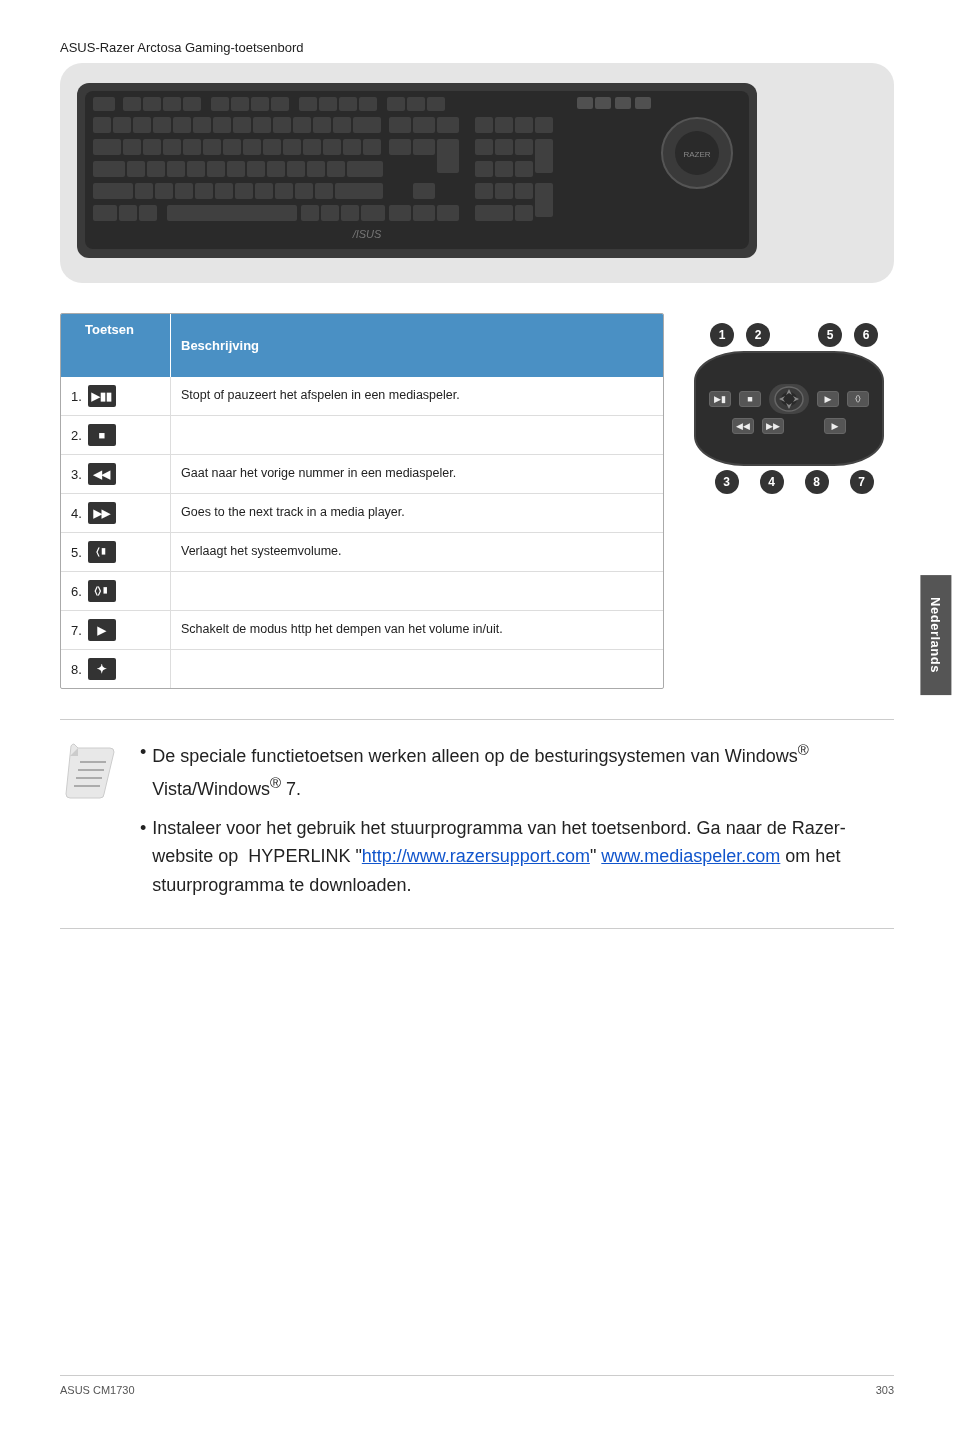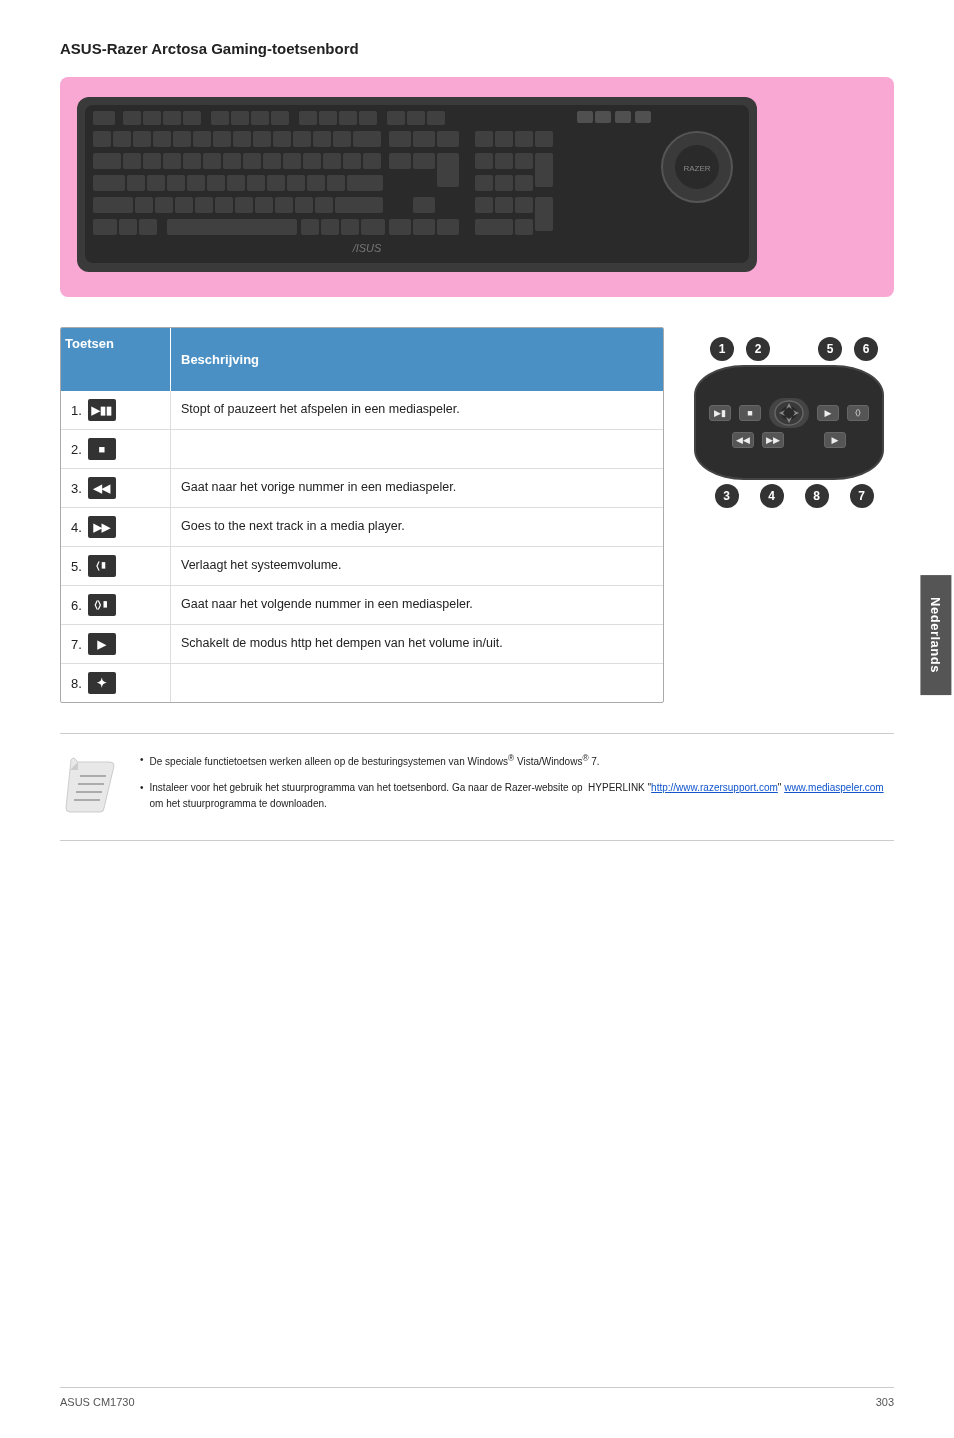--- a/index.html
+++ b/index.html
@@ -15,30 +15,30 @@
 
     .page {
       width: 954px;
       min-height: 1438px;
       padding: 40px 60px 40px 60px;
       position: relative;
     }
 
     
     .page-title {
-      font-weight: bold;
-      font-size: 15px;
-      margin-bottom: 20px;
+      font-weight: normal;
+      font-size: 13px;
+      margin-bottom: 8px;
     }
 
     
     .keyboard-area {
       width: 100%;
-      background: #f9a8d4;
-      border-radius: 8px;
+      background: #e5e5e5;
+      border-radius: 22px;
       height: 220px;
       margin-bottom: 30px;
       display: flex;
       align-items: center;
       justify-content: center;
       position: relative;
       overflow: hidden;
     }
 
     
@@ -59,21 +59,21 @@
     .table-header {
       display: flex;
       background: #4a90c4;
       color: #fff;
       font-weight: bold;
       font-size: 13px;
     }
 
     .table-header .col-key {
       width: 110px;
-      padding: 8px 4px;
+      padding: 8px 24px;
       border-right: 1px solid #fff;
     }
 
     .table-header .col-desc {
       flex: 1;
       padding: 24px 10px;
     }
 
     .table-row-item {
       display: flex;
@@ -141,21 +141,21 @@
       width: 60px;
       flex-shrink: 0;
       display: flex;
       align-items: flex-start;
       justify-content: center;
       padding-top: 4px;
     }
 
     .notes-content {
       flex: 1;
-      font-size: 10px;
+      font-size: 18px;
       line-height: 1.6;
     }
 
     .notes-content p {
       margin-bottom: 10px;
       display: flex;
       gap: 6px;
     }
 
     .notes-content p::before {
@@ -164,21 +164,21 @@
     }
 
     .hyperlink {
       color: #1155cc;
       text-decoration: underline;
     }
 
     
     .page-footer {
       position: absolute;
-      bottom: 30px;
+      bottom: 42px;
       left: 60px;
       right: 60px;
       display: flex;
       justify-content: space-between;
       font-size: 11px;
       color: #555;
       border-top: 1px solid #ccc;
       padding-top: 8px;
     }
 
@@ -471,21 +471,20 @@
           <span class="media-icon" style="font-size:10px;">〈▮</span>
         </div>
         <div class="col-desc-cell">Verlaagt het systeemvolume.</div>
       </div>
 
       <div class="table-row-item">
         <div class="col-key-cell">
           <span class="row-num">6.</span>
           <span class="media-icon" style="font-size:10px;">〈〉▮</span>
         </div>
-        <div class="col-desc-cell">Gaat naar het volgende nummer in een mediaspeler.</div>
       </div>
 
       <div class="table-row-item">
         <div class="col-key-cell">
           <span class="row-num">7.</span>
           <span class="media-icon">▶</span>
         </div>
         <div class="col-desc-cell">Schakelt de modus http het dempen van het volume in/uit.</div>
       </div>
 

